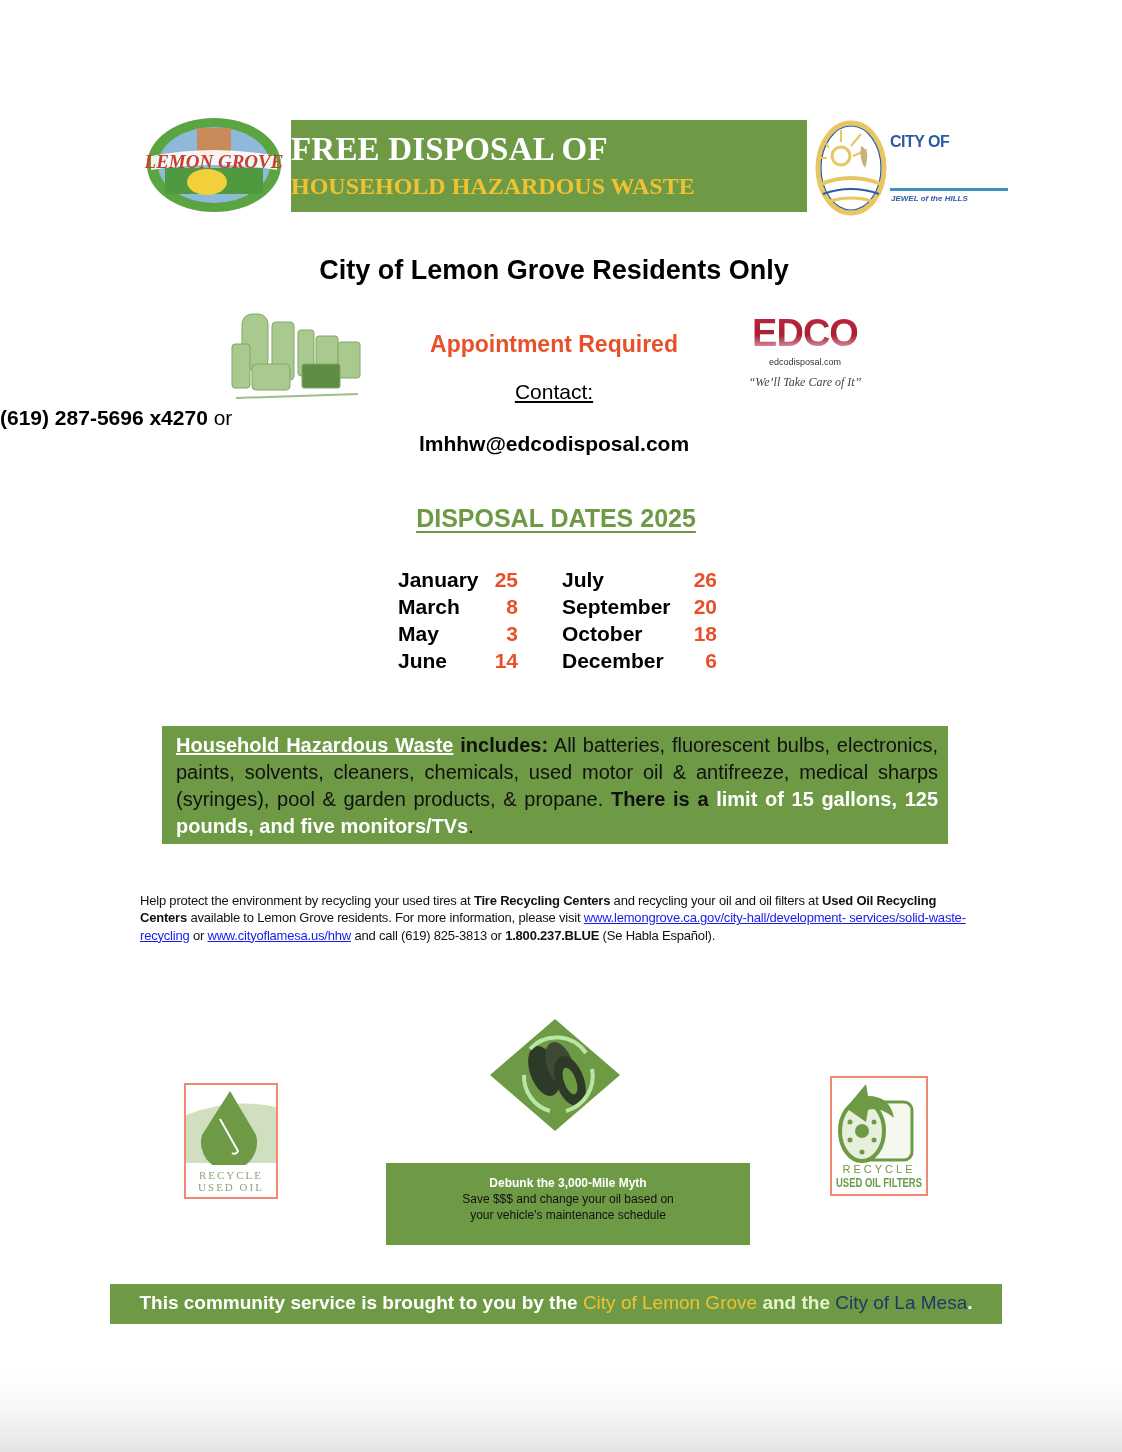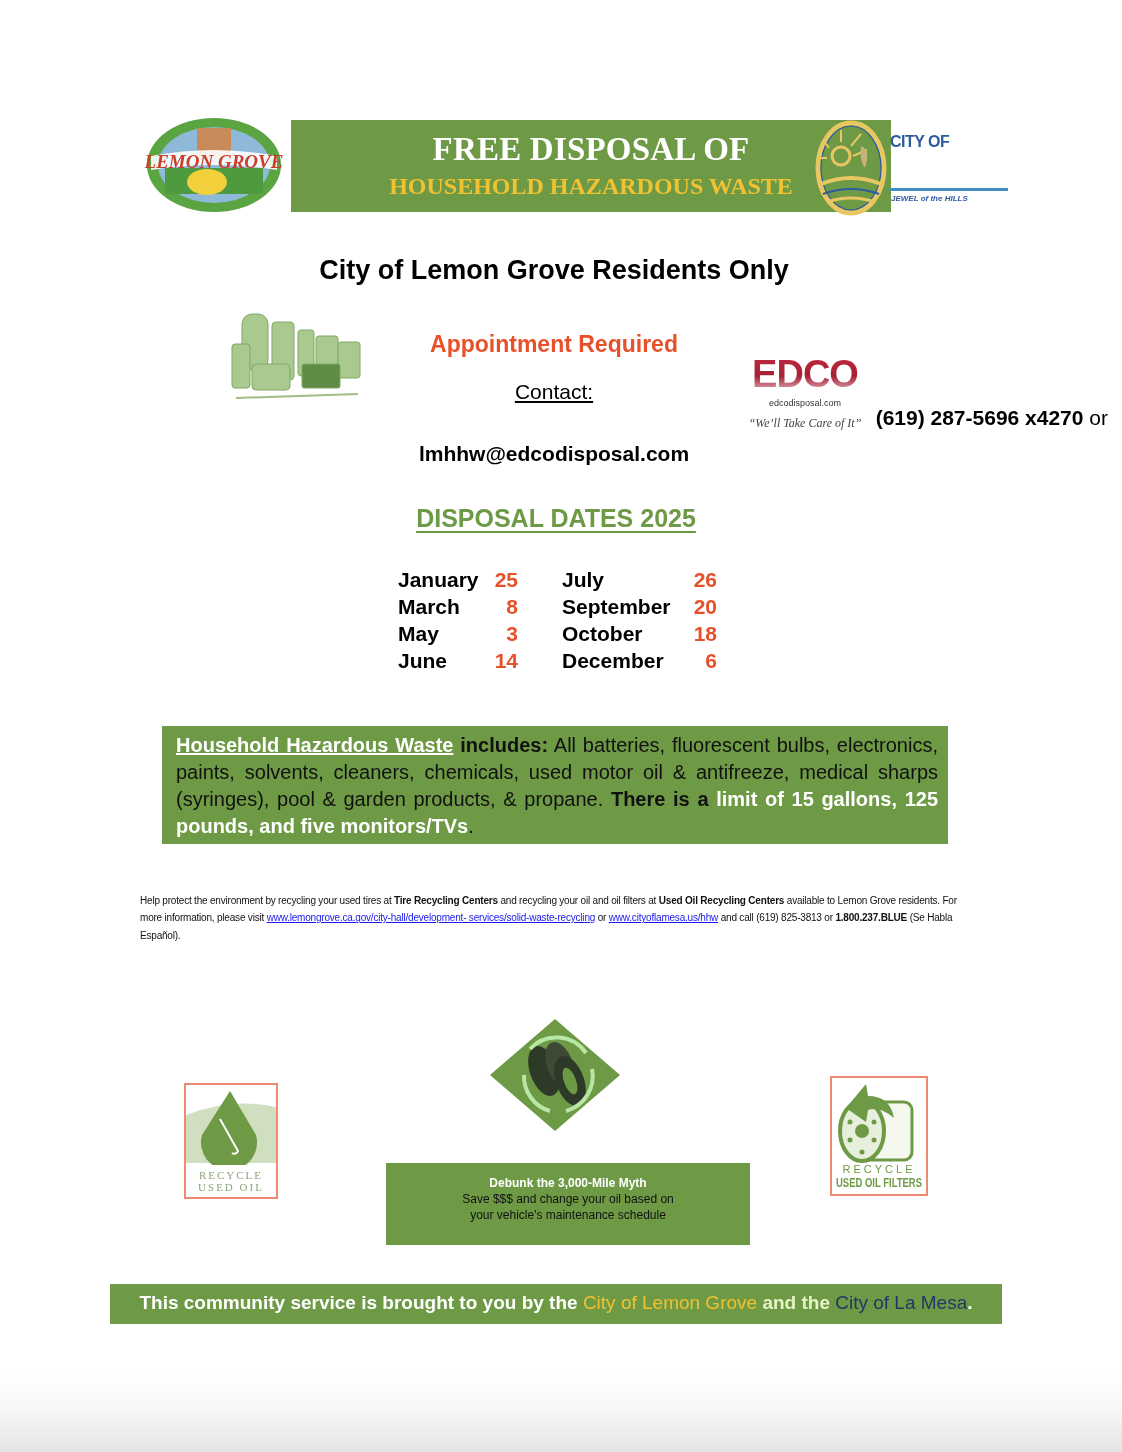--- a/index.html
+++ b/index.html
@@ -4,39 +4,39 @@
   <style>
     html, body { margin: 0; padding: 0; }
     body {
       width: 1122px; height: 1452px; position: relative; overflow: hidden;
       background: linear-gradient(to bottom, #ffffff 0px, #ffffff 1370px, #f7f7f7 1410px, #e4e4e4 1452px);
       font-family: "Liberation Sans", sans-serif; color: #000;
     }
     .abs { position: absolute; }
     
     .banner {
-      left: 291px; top: 120px; width: 600px; height: 92px; background: #6e9a46;
-      text-align: center; font-family: "Liberation Serif", serif; font-weight: bold;
+      left: 291px; top: 120px; width: 516px; height: 92px; background: #6e9a46;
+      text-align: left; font-family: "Liberation Serif", serif; font-weight: bold;
     }
     .banner .l1 { color: #ffffff; font-size: 33px; margin-top: 10px; letter-spacing: 0.2px; line-height: 38px; }
     .banner .l2 { color: #f0c232; font-size: 24px; line-height: 30px; margin-top: 3px; }
     .lg-logo { left: 145px; top: 116px; width: 138px; height: 98px; }
     .lm-logo { left: 815px; top: 120px; width: 198px; height: 100px; }
     .lm-logo .cityof { position:absolute; left: 75px; top: 13px; font-size: 16px; font-weight: bold; color: #2e5aa0; letter-spacing: -0.5px; }
     .lm-logo .lamesa { position:absolute; left: 74px; top: 28px; font-size: 34px; font-weight: bold; color: #2e5aa0; letter-spacing: -1px; }
     .lm-logo .rule { position:absolute; left: 75px; top: 68px; width: 118px; height: 3px; background: #3f8fbf; }
     .lm-logo .jewel { position:absolute; left: 76px; top: 74px; font-size: 8px; font-weight: bold; font-style: italic; color: #2e5aa0; }
     .residents { left: 0; width: 1108px; top: 255px; text-align: center; font-size: 27px; font-weight: bold; }
     .chem-img { left: 228px; top: 308px; width: 136px; height: 96px; }
     .appt { left: 0; width: 1108px; top: 331px; text-align: center; font-size: 23px; font-weight: bold; color: #e8502a; }
     .contact-label { left: 0; width: 1108px; top: 380px; text-align: center; font-size: 21px; text-decoration: underline; }
-    .contact-phone { left: 0; width: 1108px; top: 406px; text-align: right; font-size: 21px; }
+    .contact-phone { left: 0; width: 1108px; top: 406px; text-align: left; font-size: 21px; }
     .contact-phone b { font-weight: bold; }
-    .contact-email { left: 0; width: 1108px; top: 432px; text-align: center; font-size: 21px; font-weight: bold; margin-top: 10px; }
-    .edco { left: 740px; top: 313px; width: 130px; height: 90px; text-align: center; margin-top: 41px; }
+    .contact-email { left: 0; width: 1108px; top: 432px; text-align: center; font-size: 21px; font-weight: bold; }
+    .edco { left: 740px; top: 313px; width: 130px; height: 90px; text-align: center; }
     .edco .mark { font-size: 38px; font-weight: bold; color: #b8263b; letter-spacing: -1px; line-height: 40px;
       background: linear-gradient(to bottom, #c0283f 0%, #a81f34 55%, #e9c7cc 100%); -webkit-background-clip: text; background-clip: text; color: transparent; }
     .edco .url { font-size: 9px; color: #333; margin-top: 4px; }
     .edco .tag { font-family: "Liberation Serif", serif; font-style: italic; font-size: 12px; color: #444; margin-top: 8px; }
     .dates-title { left: 0; width: 1112px; top: 504px; text-align: center; font-size: 25px; font-weight: bold; color: #6e9a46; }
     .dates-title span { text-decoration: underline; text-decoration-thickness: 2px; text-underline-offset: 4px; }
     .dates-col { top: 566px; font-size: 21px; font-weight: bold; }
     .date-row { height: 27px; line-height: 27px; position: relative; }
     .date-row .m { position: absolute; left: 0; }
     .date-row .d { position: absolute; text-align: right; color: #e8502a; }
@@ -44,21 +44,21 @@
     .col-left .d { right: 0; width: 40px; }
     .col-right { left: 562px; width: 155px; }
     .col-right .d { right: 0; width: 40px; text-align: right; }
     .hhw-box {
       left: 162px; top: 726px; width: 786px; height: 118px; background: #6e9a46;
       padding: 6px 10px 0 14px; box-sizing: border-box; font-size: 20px; line-height: 27px; text-align: justify; color: #111;
     }
     .hhw-box .lead { color: #fff; font-weight: bold; text-decoration: underline; }
     .hhw-box .bk { font-weight: bold; color: #111; }
     .hhw-box .wh { font-weight: bold; color: #fff; }
-    .info { left: 140px; top: 892px; width: 836px; font-size: 10px; line-height: 17.3px; color: #111; letter-spacing: -0.2px; }
+    .info { left: 140px; top: 892px; width: 836px; font-size: 13px; line-height: 17.3px; color: #111; letter-spacing: -0.2px; }
     .info a { color: #1a1aee; text-decoration: underline; }
     .info b { font-weight: bold; }
     .oil-icon { left: 184px; top: 1083px; width: 94px; height: 116px; border: 2px solid #ee8a74; box-sizing: border-box; background: #fff; }
     .tire-icon { left: 490px; top: 1019px; width: 130px; height: 112px; }
     .myth { left: 386px; top: 1163px; width: 364px; height: 82px; background: #6e9a46; text-align: center; color: #111; font-size: 12px; line-height: 16px; padding-top: 12px; box-sizing: border-box; }
     .myth .t { color: #fff; font-weight: bold; }
     .filter-icon { left: 830px; top: 1076px; width: 98px; height: 120px; border: 2px solid #ee8a74; box-sizing: border-box; background: #fff; }
     .footer-bar { left: 110px; top: 1284px; width: 892px; height: 40px; background: #6e9a46; text-align: center; font-size: 19px; font-weight: bold; line-height: 38px; color: #fff; }
     .footer-bar .lg { color: #f0c232; font-weight: normal; }
     .footer-bar .and { color: #e6f5c8; }

